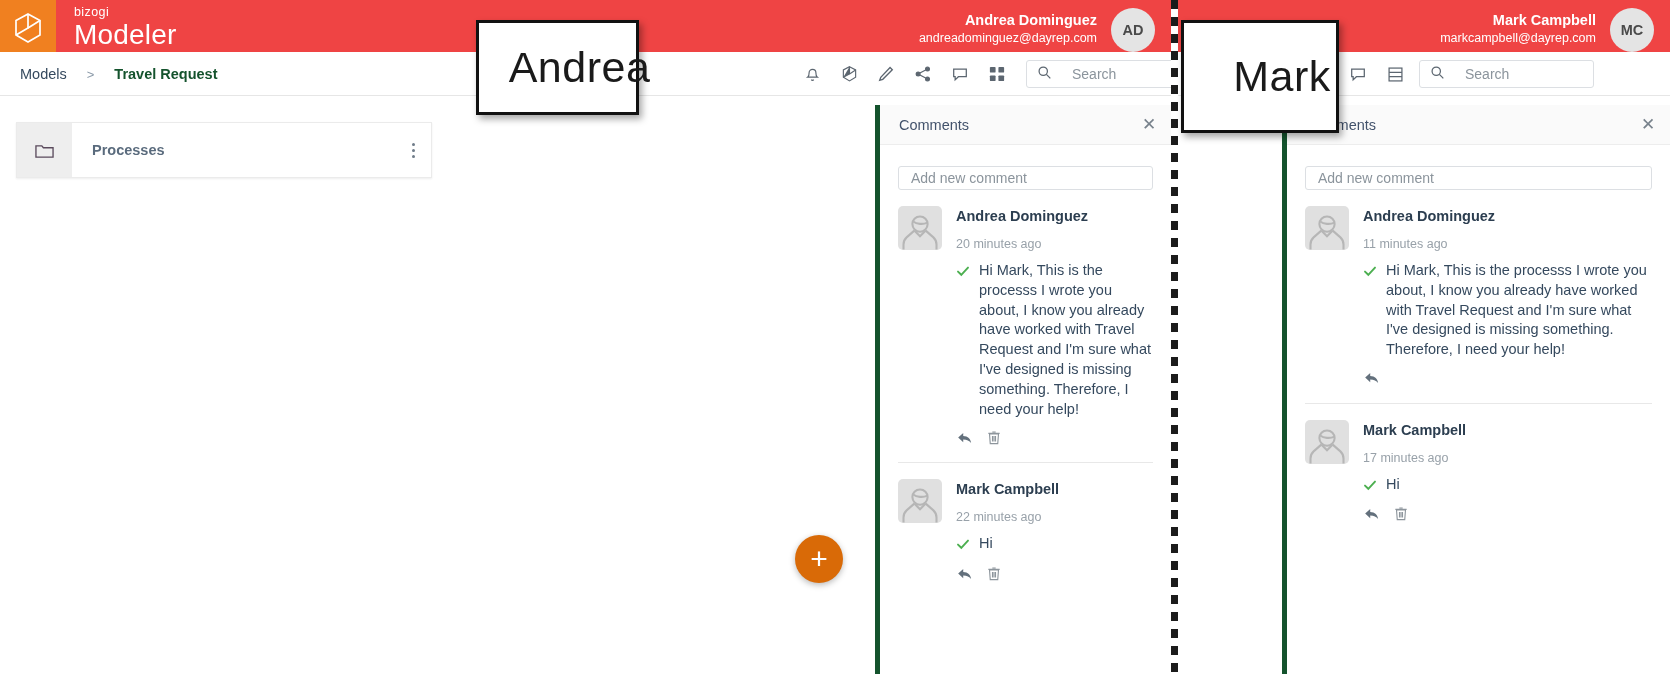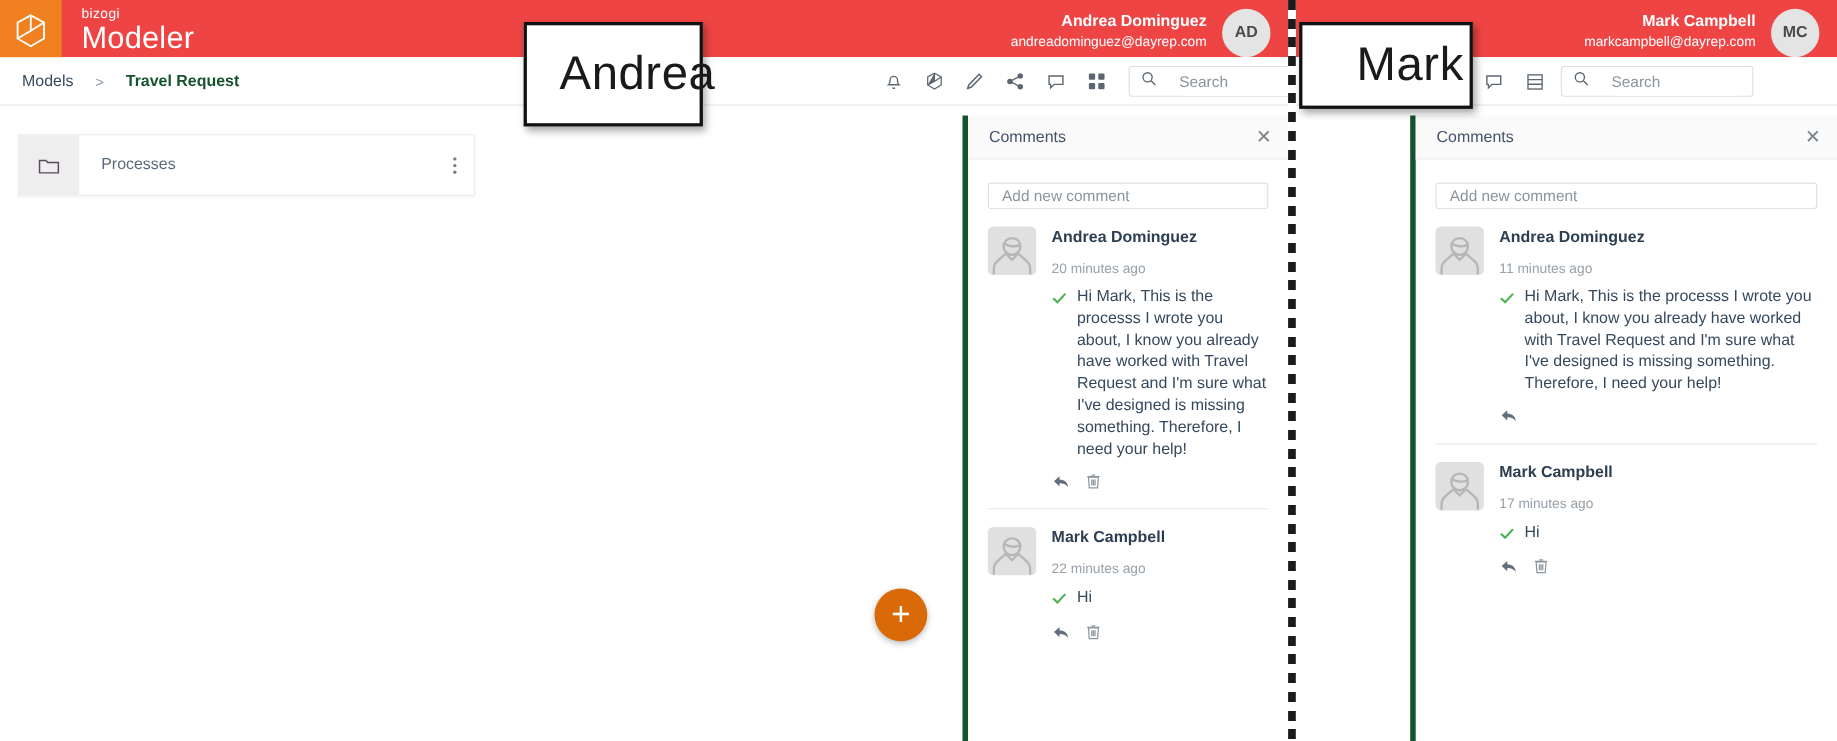--- a/index.html
+++ b/index.html
@@ -71,21 +71,21 @@
     display: flex; align-items: center; gap: 20px; padding: 0 10px;
   }
 
   
   .workspace { position: relative; background: #fff; }
   .folder-card {
     position: absolute; left: 16px; top: 17px;
     width: 416px; height: 56px;
     background: #fff; border: 1px solid #ebebeb;
     box-shadow: 0 1px 2px rgba(0,0,0,.07);
-    display: flex; align-items: stretch;
+    display: flex; align-items: stretch; font-weight: bold;
   }
   .folder-card .fc-icon {
     width: 55px; background: #eeeeee;
     display: flex; align-items: center; justify-content: center;
   }
   .folder-card .fc-name {
     flex: 1; display: flex; align-items: center; padding-left: 20px;
     font-size: 14.5px; color: #5a6b7d;
   }
   .folder-card .fc-menu {
@@ -447,14 +447,14 @@
               </div>
             </div>
           </div>
       </div>
     </div>
   </div>
 
   <div class="divider"></div>
 
   <div class="callout" style="left:476px; top:20px; width:163px; height:95px;">Andrea</div>
-  <div class="callout" style="left:1181px; top:20px; width:158px; height:79px;">Mark</div>
+  <div class="callout" style="left:1181px; top:20px; width:158px; height:113px;">Mark</div>
 </div>
 
 </body></html>

